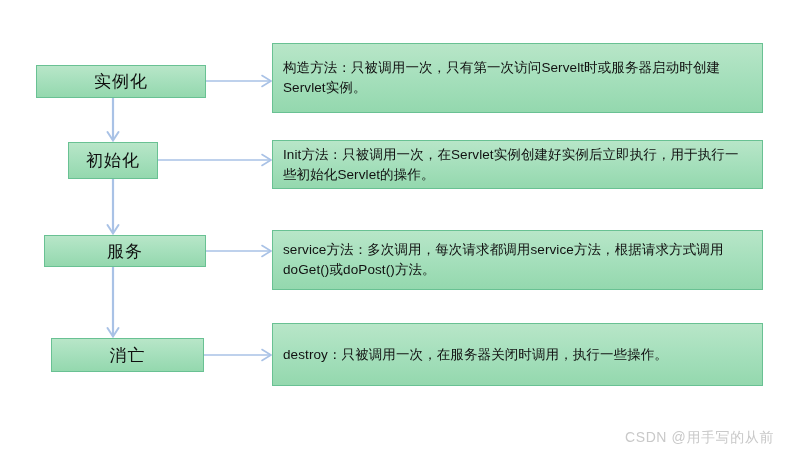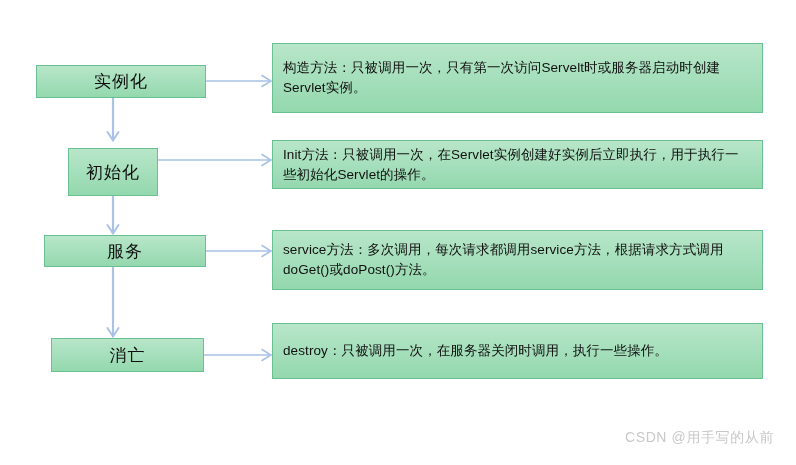--- a/index.html
+++ b/index.html
@@ -57,28 +57,28 @@
   }
   .note-text {
     font-size: 13.5px;
     line-height: 1.45;
     color: #111111;
     padding: 0 20px 0 10px;
     letter-spacing: 0.1px;
   }
   
   #stage-0 { left: 36px;  top: 65px;  width: 170px; height: 33px; }
-  #stage-1 { left: 68px;  top: 148px; width: 90px;  height: 48px; }
+  #stage-1 { left: 68px;  top: 142px; width: 90px;  height: 37px; }
   #stage-2 { left: 44px;  top: 235px; width: 162px; height: 32px; }
   #stage-3 { left: 51px;  top: 338px; width: 153px; height: 34px; }
 
   #note-0 { left: 272px; top: 43px;  width: 491px; height: 70px; }
   #note-1 { left: 272px; top: 140px; width: 491px; height: 49px; }
   #note-2 { left: 272px; top: 230px; width: 491px; height: 60px; }
-  #note-3 { left: 272px; top: 323px; width: 491px; height: 56px; }
+  #note-3 { left: 272px; top: 323px; width: 491px; height: 63px; }
 
   #note-3 .note-text { font-size: 13.5px; }
 
   
   #watermark {
     position: absolute;
     right: 22px;
     bottom: 18px;
     font-size: 14px;
     color: #c9c9c9;

